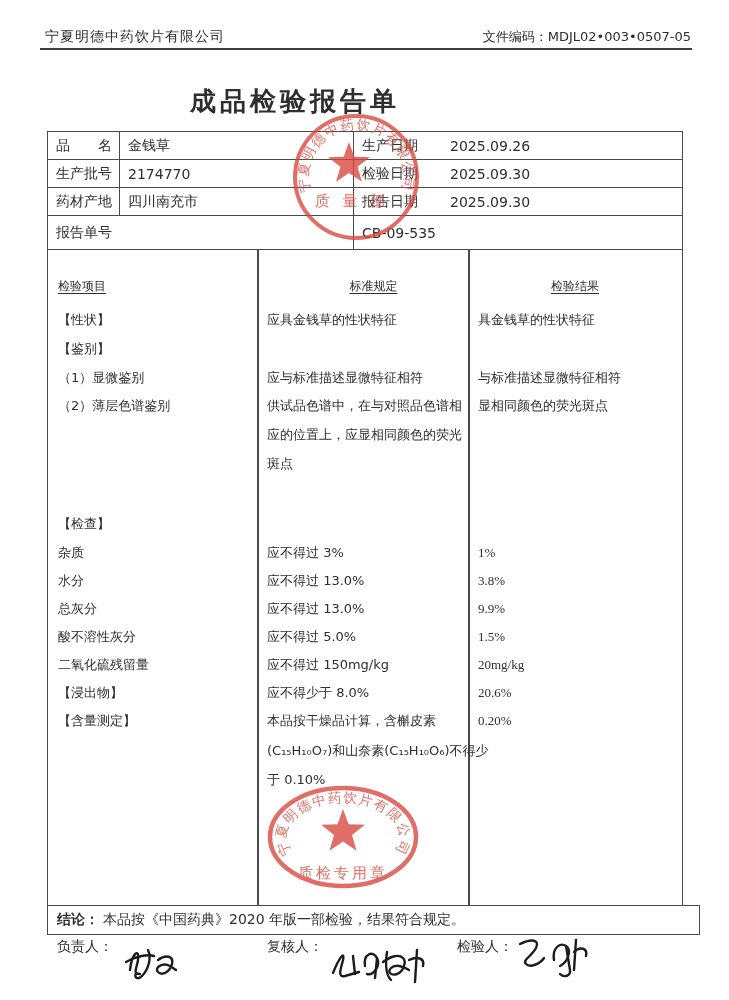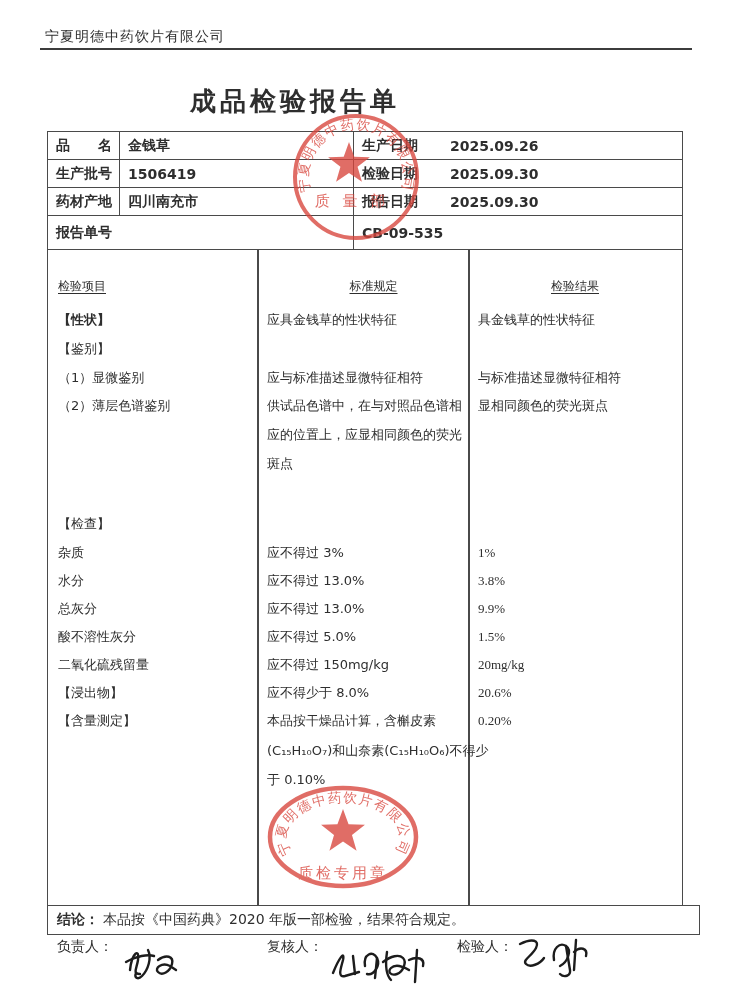--- a/index.html
+++ b/index.html
@@ -9,21 +9,21 @@
     color:#2e2e2e;overflow:hidden;
   }
   .abs{position:absolute;}
   
   .hdr-company{left:45px;top:28px;font-size:14px;letter-spacing:1px;}
   .hdr-code{right:38px;top:28px;font-size:13px;}
   .hdr-rule{left:40px;top:48px;width:652px;height:2px;background:#3c3c3c;}
   .doc-title{left:0;top:84px;width:590px;text-align:center;font-size:26px;font-weight:bold;letter-spacing:4px;}
   
   #info-table{left:47px;top:131px;width:636px;height:119px;border:1.5px solid #4a4a4a;box-sizing:border-box;}
-  .irow{display:flex;box-sizing:border-box;border-bottom:1.5px solid #4a4a4a;height:28px;align-items:center;font-size:14px;font-weight:bold;}
+  .irow{display:flex;box-sizing:border-box;border-bottom:1.5px solid #4a4a4a;height:28px;align-items:center;font-size:14px;}
   .irow:last-child{border-bottom:none;height:33px;}
   .icell{box-sizing:border-box;height:100%;display:flex;align-items:center;padding-left:8px;}
   .ic-label{width:72px;border-right:1.5px solid #4a4a4a;}
   .ic-value{width:234px;border-right:1.5px solid #4a4a4a;}
   .ic-right{flex:1;}
   .ic-l2{display:inline-block;width:88px;}
   .ic-wide{width:306px;border-right:1.5px solid #4a4a4a;}
   
   #main-table{left:47px;top:250px;width:636px;height:655px;border-left:1.5px solid #4a4a4a;border-right:1.5px solid #4a4a4a;box-sizing:border-box;}
   .vline{position:absolute;top:0;height:100%;width:1.5px;background:#4a4a4a;}
@@ -41,36 +41,39 @@
   .sig-label{font-size:14px;}
   
   .stamp{opacity:.78;}
 </style>
 </head>
 <body>
 
 <div id="page">
 
   <div class="abs hdr-company">宁夏明德中药饮片有限公司</div>
+  <div class="abs hdr-code">
+    <span>文件编码：</span><span>MDJL02•003•0507-05</span>
+  </div>
   <div class="abs hdr-rule"></div>
 
   <div class="abs doc-title">成品检验报告单</div>
 
   <div class="abs" id="info-table">
     <div class="irow">
       <div class="icell ic-label">品　　名</div>
       <div class="icell ic-value">金钱草</div>
       <div class="icell ic-right">
         <span class="ic-l2">生产日期</span>
         <span>2025.09.26</span>
       </div>
     </div>
     <div class="irow">
       <div class="icell ic-label">生产批号</div>
-      <div class="icell ic-value">1506419</div>
+      <div class="icell ic-value">2174770</div>
       <div class="icell ic-right">
         <span class="ic-l2">检验日期</span>
         <span>2025.09.30</span>
       </div>
     </div>
     <div class="irow">
       <div class="icell ic-label">药材产地</div>
       <div class="icell ic-value">四川南充市</div>
       <div class="icell ic-right">
         <span class="ic-l2">报告日期</span>
@@ -84,21 +87,21 @@
   </div>
 
   <div class="abs" id="main-table">
     <div class="vline" style="left:209px;"></div>
     <div class="vline" style="left:420px;"></div>
 
     <div class="ln c1 th" style="top:8px;">检验项目</div>
     <div class="ln th th-c2" style="top:8px;">标准规定</div>
     <div class="ln th th-c3" style="top:8px;">检验结果</div>
 
-    <div class="ln c1" style="top:62px;font-weight:bold;">【性状】</div>
+    <div class="ln c1" style="top:62px;">【性状】</div>
     <div class="ln c2" style="top:62px;">应具金钱草的性状特征</div>
     <div class="ln c3" style="top:62px;">具金钱草的性状特征</div>
 
     <div class="ln c1" style="top:91px;">【鉴别】</div>
 
     <div class="ln c1" style="top:120px;">（1）显微鉴别</div>
     <div class="ln c2" style="top:120px;">应与标准描述显微特征相符</div>
     <div class="ln c3" style="top:120px;">与标准描述显微特征相符</div>
 
     <div class="ln c1" style="top:148px;">（2）薄层色谱鉴别</div>

